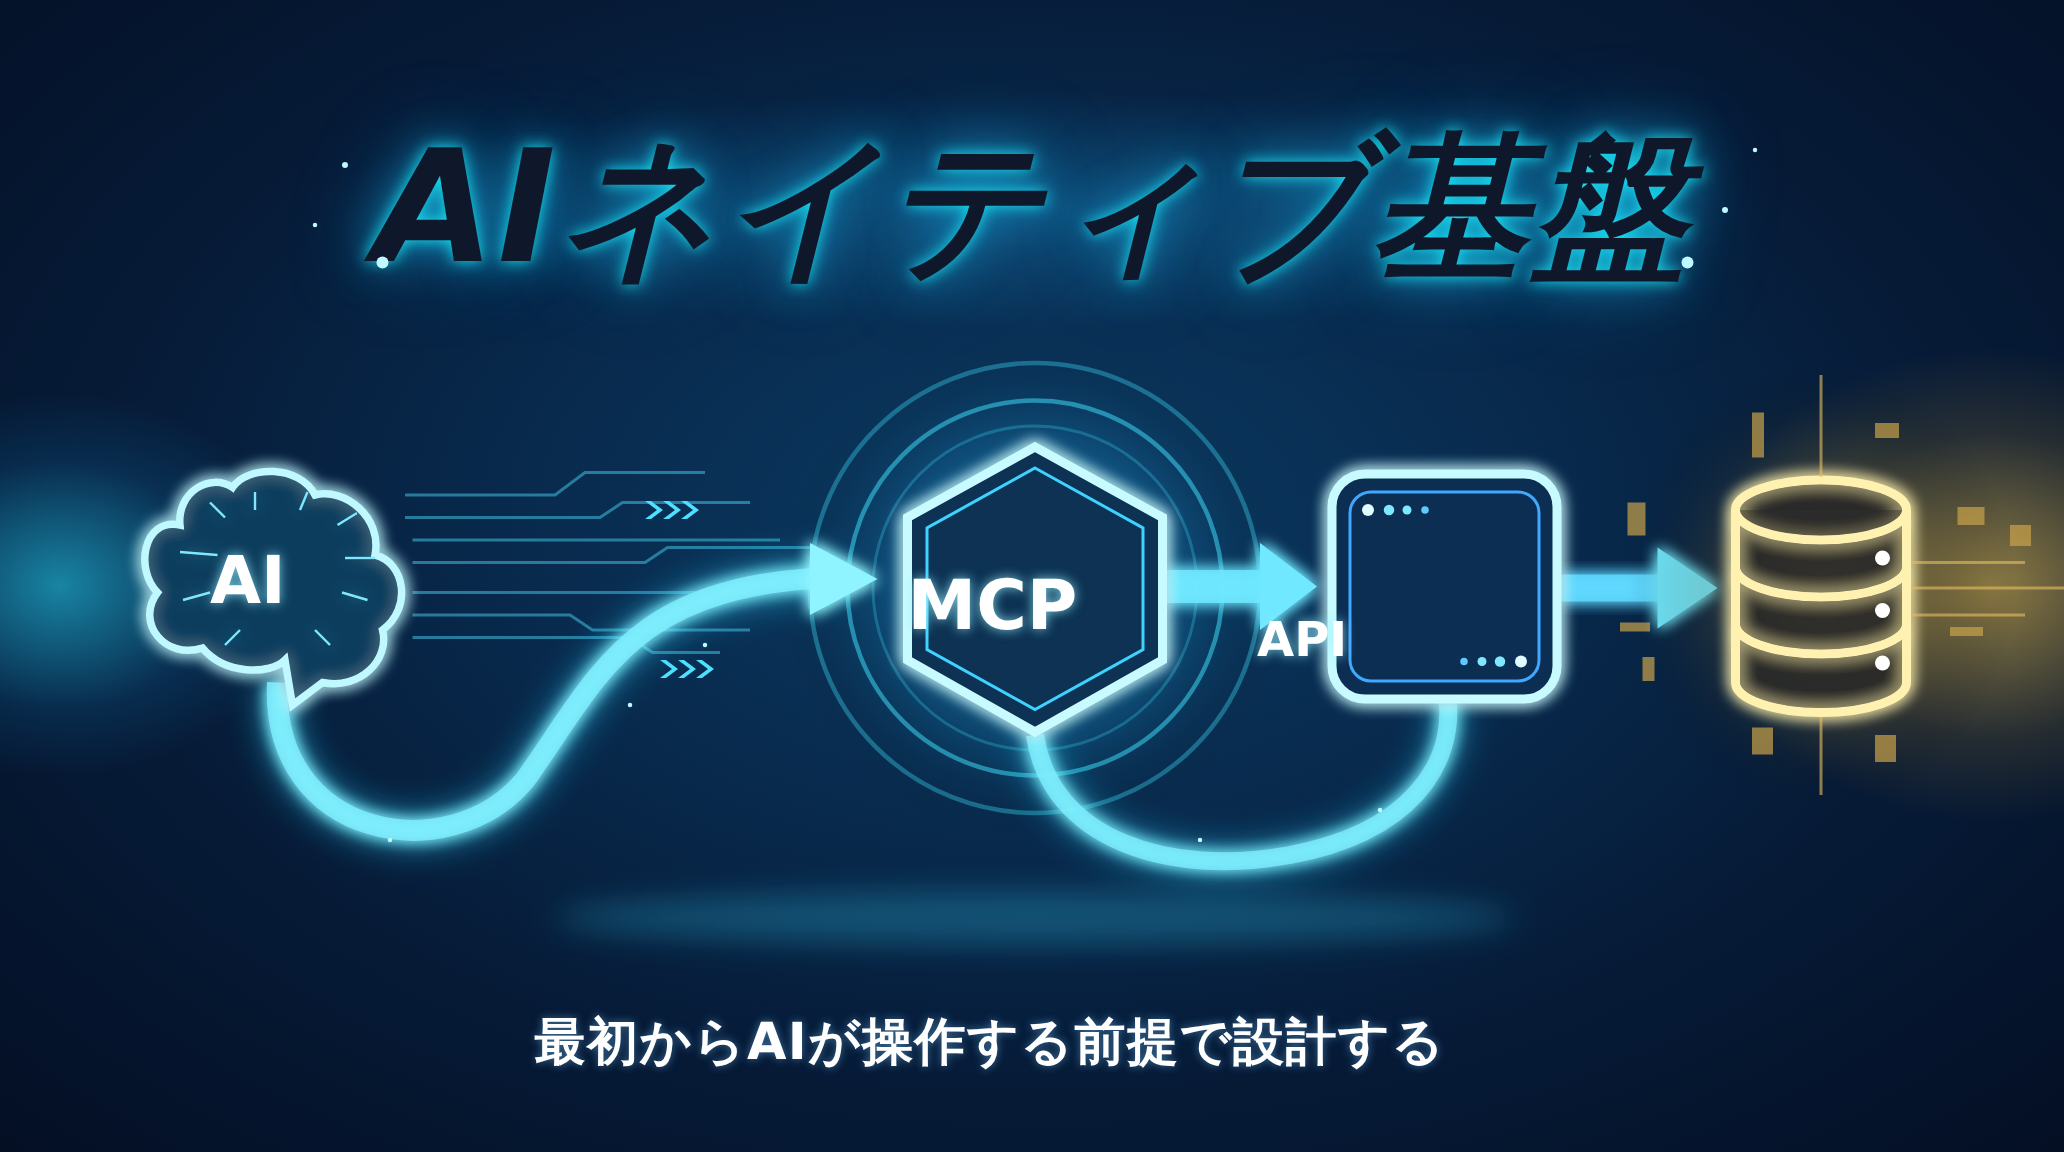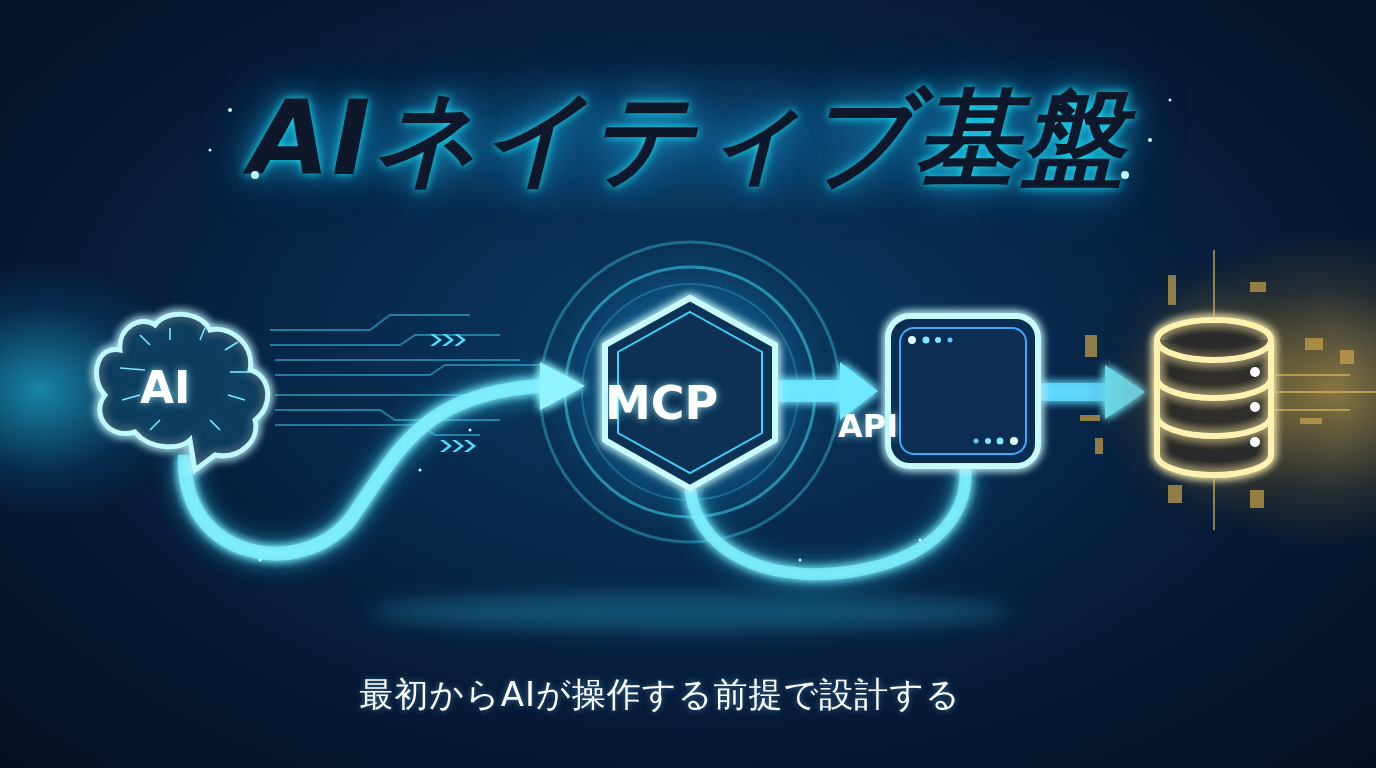--- a/index.html
+++ b/index.html
@@ -22,21 +22,21 @@
   }
   .title {
     position:absolute; left:0; width:1376px; top:78px; text-align:center;
     font-size:104px; font-weight:bold; color:#0f172a; letter-spacing:2px;
     text-shadow: 0 0 10px rgba(25,242,255,0.9), 0 0 30px rgba(25,200,255,0.6), 0 0 60px rgba(25,180,255,0.4);
     line-height:120px;
     font-style:italic;
   }
   .subtitle {
     position:absolute; left:0; width:1320px; top:672px; text-align:center;
-    font-size:34px; font-weight:normal; color:#ffffff; letter-spacing:1px;
+    font-size:34px; font-weight:bold; color:#ffffff; letter-spacing:1px;
     text-shadow: 0 0 6px rgba(120,200,255,0.5);
   }
   svg.diagram { position:absolute; left:0; top:0; }
   .node-label {
     position:absolute; color:#ffffff; font-weight:bold; text-align:left;
     text-shadow: 0 0 8px rgba(150,240,255,0.8);
   }
 </style>
 </head>
 <body>

